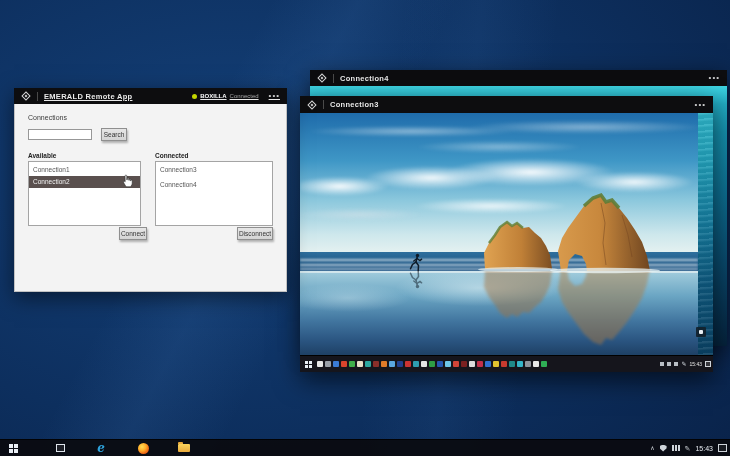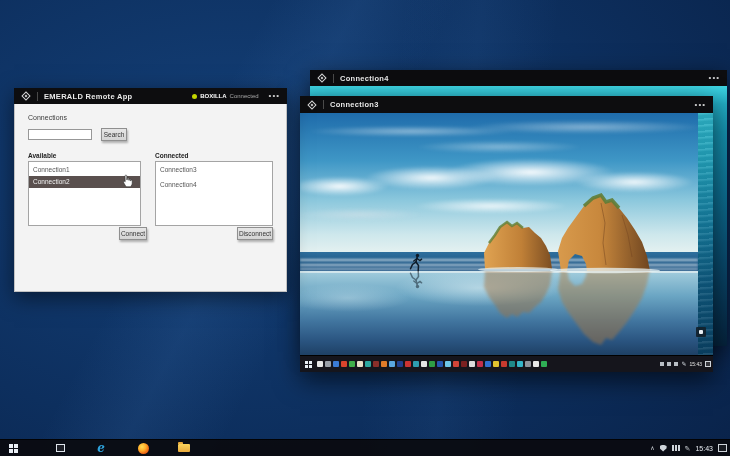--- a/index.html
+++ b/index.html
@@ -60,21 +60,21 @@
     box-shadow:4px 0 #e8eef5,0 4px #e8eef5,4px 4px #e8eef5;}
   .remote-apps{position:absolute;left:17px;top:0;height:16px;display:flex;align-items:center;gap:2px;}
   .app-dot{width:6px;height:6px;border-radius:1px;display:inline-block;}
   .remote-tray{position:absolute;right:2px;top:0;height:16px;display:flex;align-items:center;gap:3px;color:#c3c8cf;}
   .tray-sq{width:4px;height:4px;background:#b9bec5;display:inline-block;}
   .pen-glyph{font-size:6px;line-height:6px;color:#cfd4da;}
   .remote-time{font-size:5px;color:#e8e8e8;letter-spacing:0;}
   .tray-box{width:6px;height:6px;border:1px solid #cfd4da;box-sizing:border-box;background:rgba(255,255,255,.15);}
   
   .emerald{position:absolute;left:14px;top:88px;width:273px;height:204px;box-shadow:0 6px 20px rgba(0,0,0,.5);}
-  .emerald .titlebar{height:16px;}
+  .emerald .titlebar{height:16px;text-decoration:underline;}
   .status{display:flex;align-items:center;margin-left:auto;gap:3px;}
   .status-dot{width:5px;height:5px;border-radius:50%;background:#c3d600;}
   .status-brand{font-size:6px;font-weight:bold;color:#fff;}
   .status-state{font-size:6px;color:#a8a8a8;}
   .emerald .tb-dots{margin-left:10px;}
   .em-body{position:absolute;left:0;right:0;top:16px;bottom:0;background:#f3f3f3;border:1px solid #c2c2c2;border-top:none;box-sizing:border-box;}
   .em-heading{position:absolute;left:13px;top:10px;font-size:7px;color:#3a3a3a;}
   .em-search-input{position:absolute;left:13px;top:25px;width:64px;height:11px;box-sizing:border-box;
     border:1px solid #979797;background:#fff;font-size:6px;padding:0 2px;font-family:inherit;}
   .btn{position:absolute;background:linear-gradient(#e6e6e6,#d4d4d4);border:1px solid #8f8f8f;color:#333;

